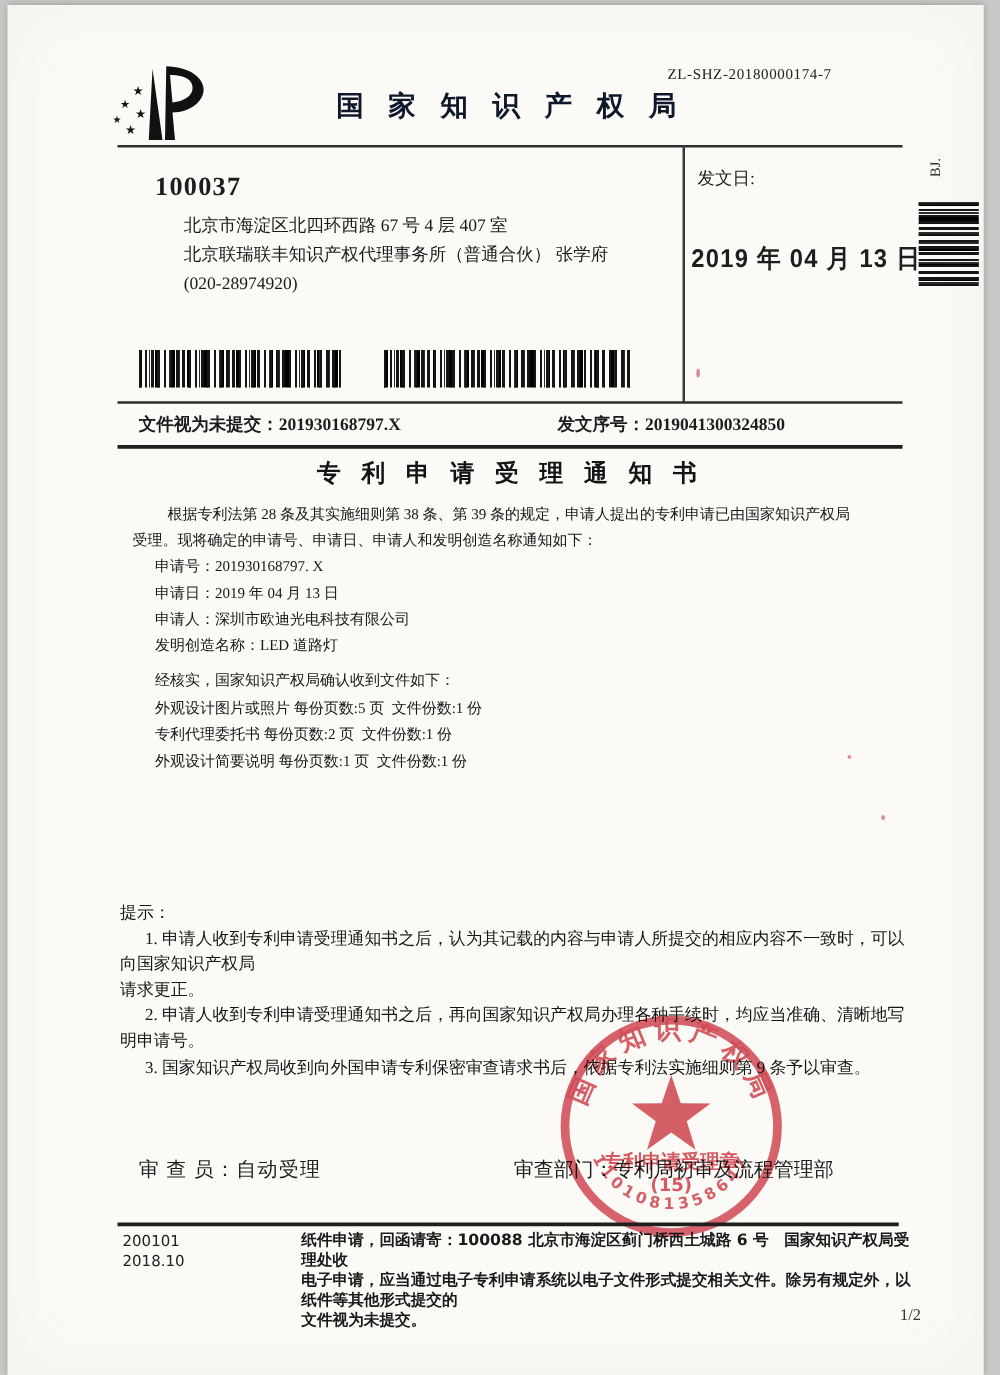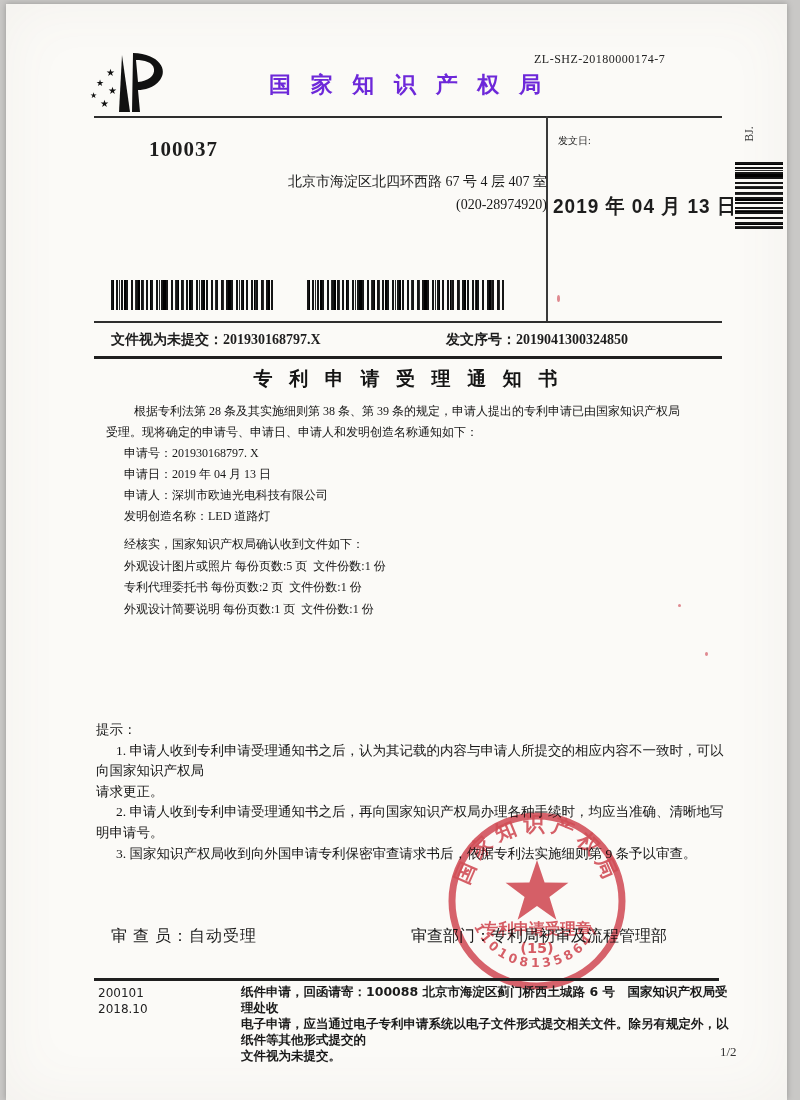--- a/index.html
+++ b/index.html
@@ -6,32 +6,32 @@
   html,body { width:800px; height:1100px; }
   body { background:#c9c8c6; font-family:"Liberation Serif","DejaVu Serif",serif; color:#1d1d1d; position:relative; overflow:hidden; }
   .paper { position:absolute; left:6px; top:4px; width:781px; height:1096px; background:#fbfaf7;
            box-shadow:0 0 6px rgba(0,0,0,.25), inset 0 0 60px rgba(120,110,90,.06); }
   .abs { position:absolute; }
 
   
   .logo { left:72px; top:46px; width:96px; height:66px; }
   .doc-code { left:528px; top:48px; font-size:12px; letter-spacing:.5px; color:#222; }
   .office-title { left:88px; top:66px; width:628px; text-align:center; font-size:22px; font-weight:bold;
-                  font-family:"DejaVu Sans","Liberation Sans",sans-serif; letter-spacing:6px; color:#6d28d9; }
+                  font-family:"DejaVu Sans","Liberation Sans",sans-serif; letter-spacing:6px; color:#0f172a; }
 
   .rule { background:#2e2e2e; }
   .rule-1 { left:88px; top:112px; width:628px; height:2px; }
   .v-divider { left:540px; top:112px; width:2px; height:206px; background:#3a3a3a; }
   .rule-2 { left:88px; top:317px; width:628px; height:2px; }
   .rule-3 { left:88px; top:352px; width:628px; height:3px; background:#1f1f1f; }
   .rule-footer { left:88px; top:974px; width:625px; height:3px; background:#1f1f1f; }
 
-  .postcode { left:118px; top:133px; font-size:21px; font-weight:bold; letter-spacing:1px;margin-left:25px; }
-  .addr-block { left:131px; top:166px; width:410px; text-align:right; font-size:14px; line-height:23px; color:#191919; }
-  .dispatch-label { left:552px; top:130px; font-size:10px; }
+  .postcode { left:118px; top:133px; font-size:21px; font-weight:bold; letter-spacing:1px; }
+  .addr-block { left:141px; top:166px; width:410px; text-align:left; font-size:14px; line-height:23px; color:#191919; }
+  .dispatch-label { left:552px; top:130px; font-size:14px; }
   .dispatch-date { left:547px; top:190px; font-size:19px; font-weight:bold;
                    font-family:"Liberation Sans","DejaVu Sans",sans-serif; letter-spacing:1px; transform:scaleY(1.08); }
   .bj-mark { left:728px; top:124px; font-size:11.5px; color:#333; transform:rotate(-90deg); transform-origin:center; width:30px; text-align:center; }
 
   .barcode-h { height:30px;
     background-image:
       repeating-linear-gradient(90deg,#151515 0 2px,rgba(0,0,0,0) 2px 5px),
       repeating-linear-gradient(90deg,#2b2b2b 0 1px,rgba(0,0,0,0) 1px 8px),
       repeating-linear-gradient(90deg,#000 0 3px,rgba(0,0,0,0) 3px 13px); }
   .barcode-1 { left:105px; top:276px; width:162px; }
@@ -90,20 +90,21 @@
   <div class="abs doc-code">ZL-SHZ-20180000174-7</div>
   <div class="abs office-title">国 家 知 识 产 权 局</div>
   <div class="abs bj-mark">BJ.</div>
 
   <div class="abs rule rule-1"></div>
   <div class="abs v-divider"></div>
 
   <div class="abs postcode">100037</div>
   <div class="abs addr-block">
     <div>北京市海淀区北四环西路 67 号 4 层 407 室</div>
+    <div>北京联瑞联丰知识产权代理事务所（普通合伙） 张学府</div>
     <div>(020-28974920)</div>
   </div>
 
   <div class="abs dispatch-label">发文日:</div>
   <div class="abs dispatch-date">2019 年 04 月 13 日</div>
 
   <div class="abs barcode-h barcode-1"></div>
   <div class="abs barcode-h barcode-2"></div>
   <div class="abs barcode-v"></div>
 

